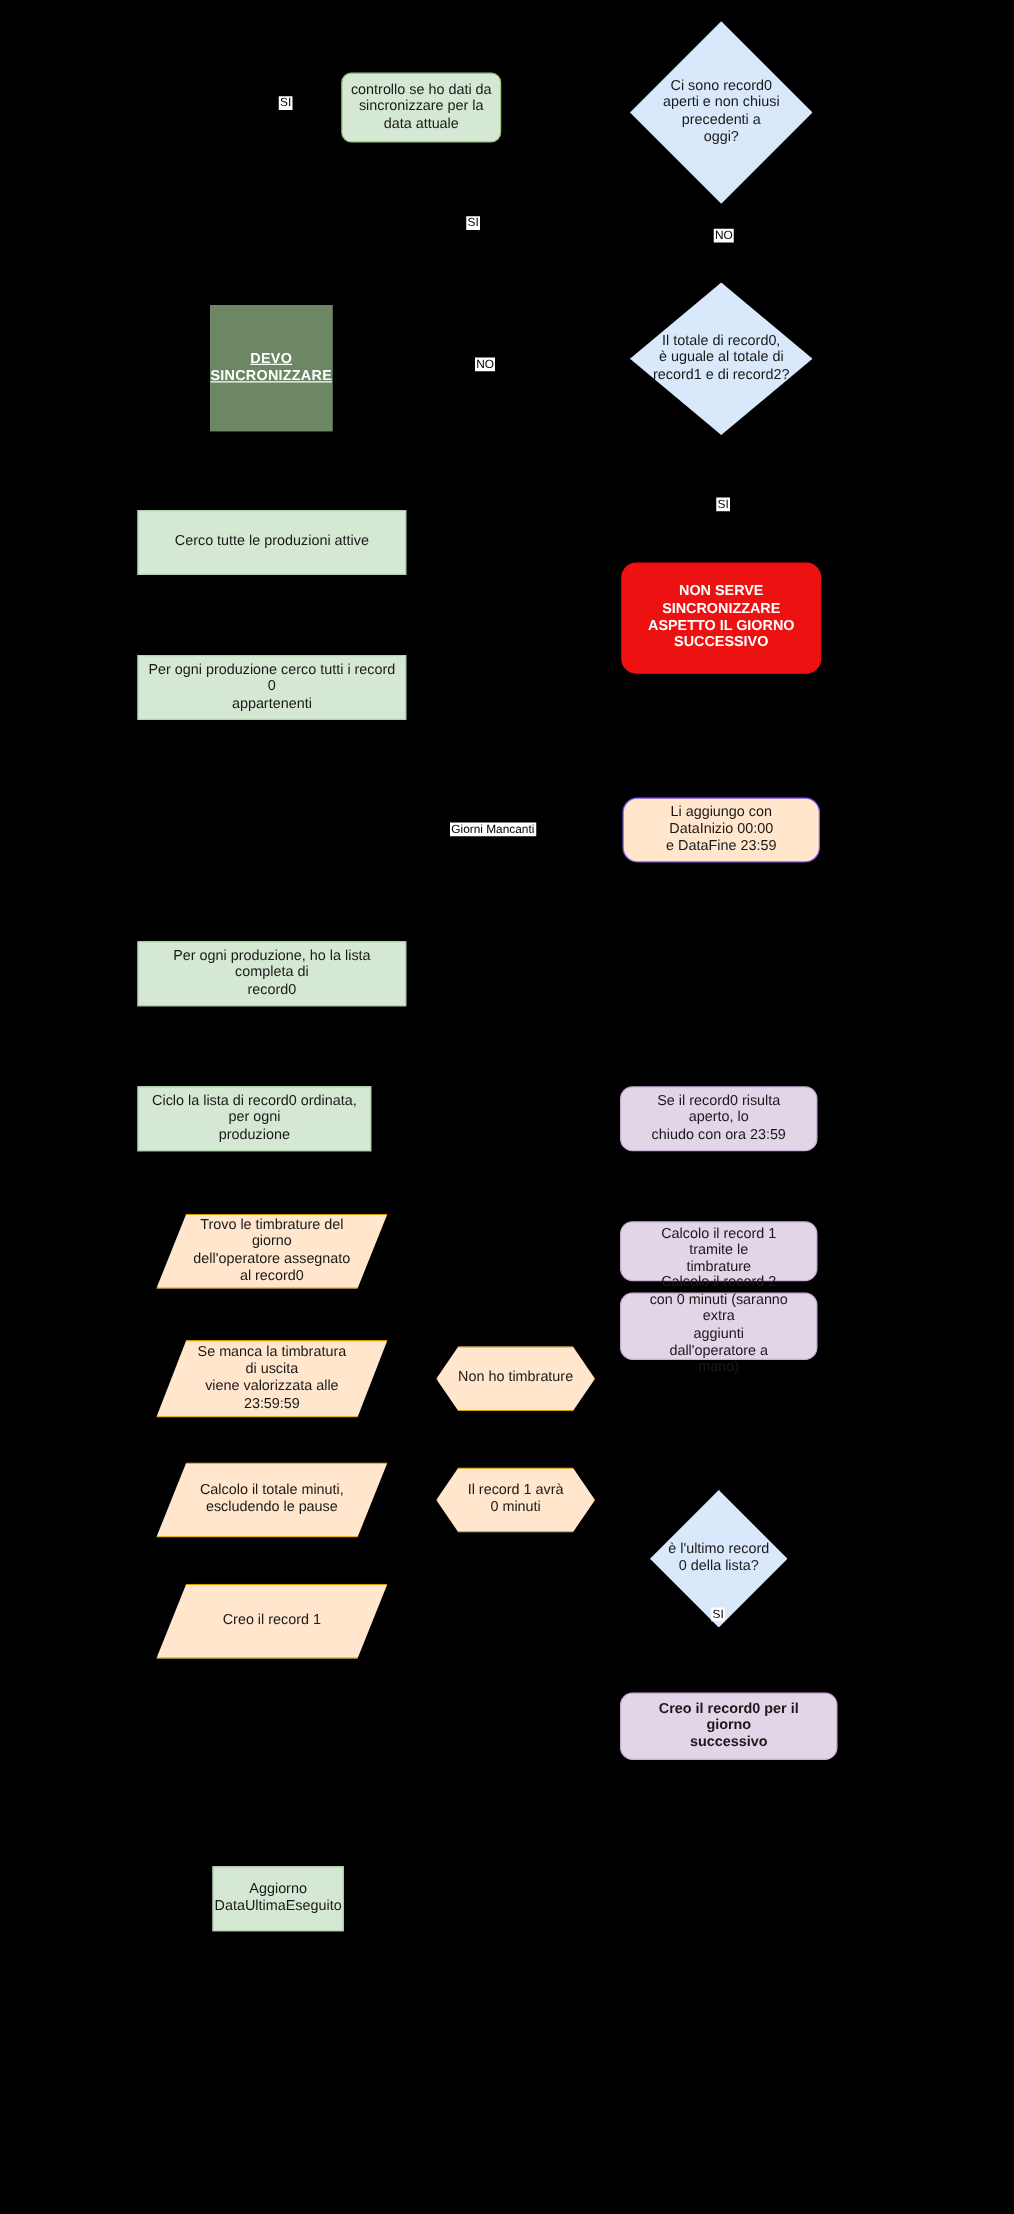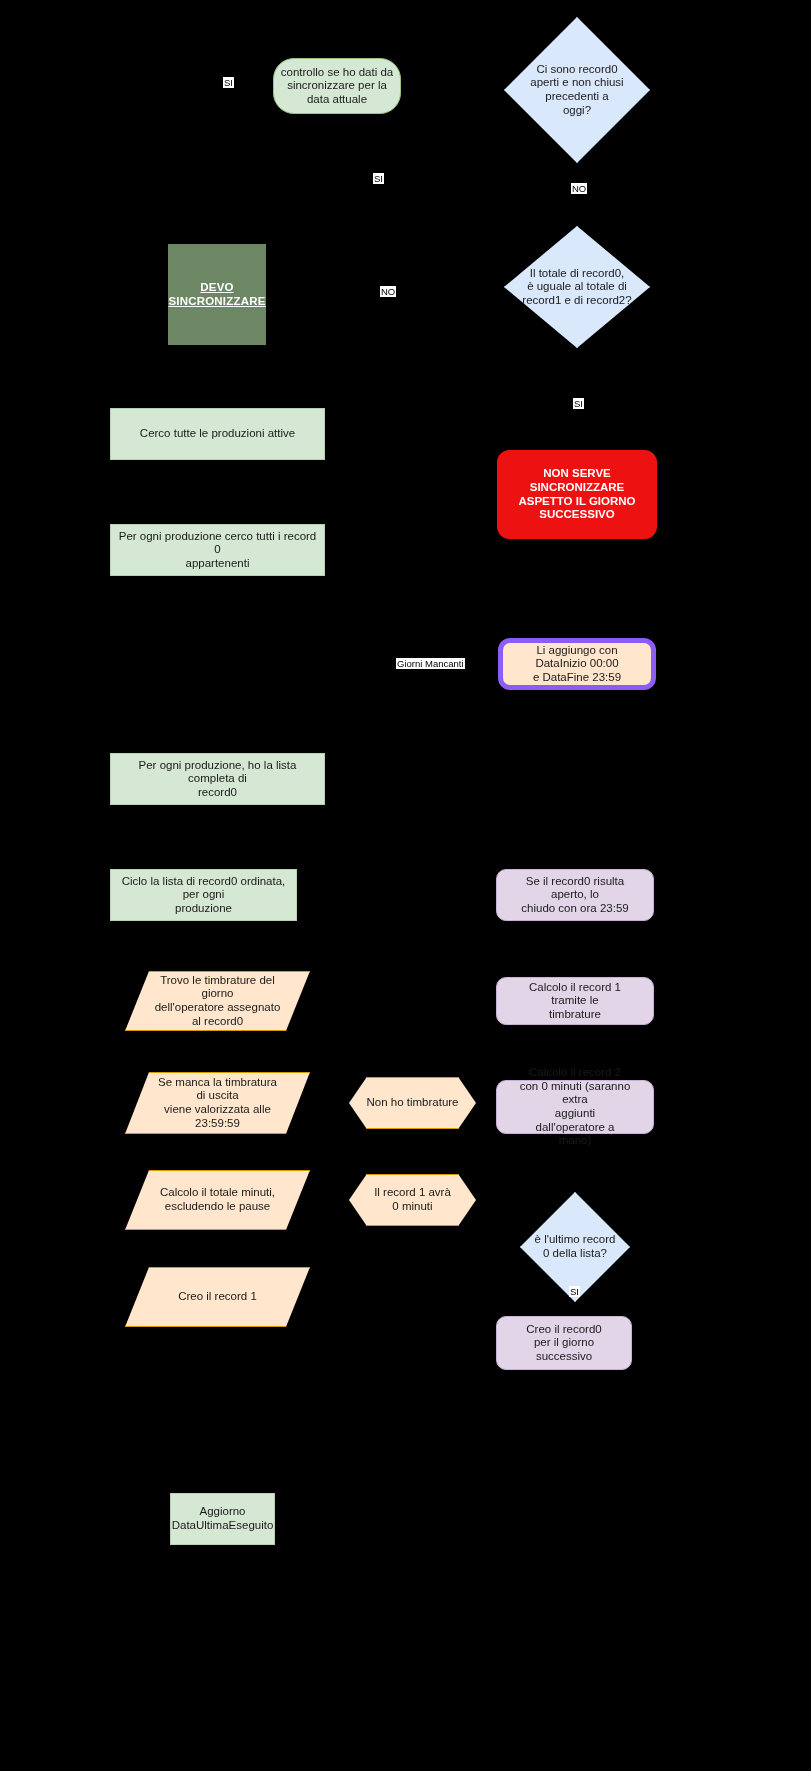--- a/index.html
+++ b/index.html
@@ -41,38 +41,38 @@
     color: #ffffff;
     font-size: 11.5px;
     font-weight: bold;
     letter-spacing: .2px;
     text-decoration: underline;
   }
   
   .roundgreen {
     background: #d5e8d4;
     border: 1px solid #9ac27f;
-    border-radius: 21px;
+    border-radius: 8px;
     font-size: 11.5px;
     padding: 2px 6px;
   }
   
   .roundred {
     background: #ee1111;
     border: 1px solid #ee1111;
     border-radius: 12px;
     color: #ffffff;
     font-size: 11.5px;
     font-weight: bold;
     padding: 2px 14px;
   }
   
   .roundyellow {
     background: #ffe6cc;
-    border: 5px solid #8b5cf6;
+    border: 1px solid #8b5cf6;
     border-radius: 12px;
     font-size: 11.5px;
     padding: 2px 6px;
   }
   
   .roundpurple {
     background: #e1d5e7;
     border: 1px solid #c9b0d4;
     border-radius: 10px;
     font-size: 11.5px;
@@ -197,21 +197,21 @@
 ASPETTO IL GIORNO
 SUCCESSIVO</span>
   </div>
 
   <div class="node proc" style="left:110px; top:524px; width:215px; height:52px;">
     <span>Per ogni produzione cerco tutti i record 0
 appartenenti</span>
   </div>
 
 
-  <div class="edgelabel" style="left:396px; top:658px;">Giorni Mancanti</div>
+  <div class="edgelabel" style="left:360px; top:658px;">Giorni Mancanti</div>
 
   <div class="node roundyellow" style="left:498px; top:638px; width:158px; height:52px;">
     <span>Li aggiungo con
 DataInizio 00:00
 e DataFine 23:59</span>
   </div>
 
   <div class="node proc" style="left:110px; top:753px; width:215px; height:52px;">
     <span>Per ogni produzione, ho la lista completa di
 record0</span>
@@ -245,21 +245,21 @@
 di uscita
 viene valorizzata alle
 23:59:59</div>
   </div>
 
   <div class="node hexa" style="left:349px; top:1077px; width:127px; height:52px;">
     <div class="hshape"></div>
     <div class="hlabel">Non ho timbrature</div>
   </div>
 
-  <div class="node roundpurple" style="left:496px; top:1080px; width:158px; height:54px;">
+  <div class="node roundpurple" style="left:496px; top:1034px; width:158px; height:54px;">
     <span>Calcolo il record 2
 con 0 minuti (saranno extra
 aggiunti dall'operatore a mano)</span>
   </div>
 
   <div class="node para" style="left:125px; top:1170px; width:185px; height:60px;">
     <div class="pshape"></div>
     <div class="plabel">Calcolo il totale minuti,
 escludendo le pause</div>
   </div>
@@ -276,21 +276,21 @@
 0 della lista?</div>
   </div>
 
   <div class="node para" style="left:125px; top:1267px; width:185px; height:60px;">
     <div class="pshape"></div>
     <div class="plabel">Creo il record 1</div>
   </div>
 
   <div class="edgelabel" style="left:569px; top:1286px;">SI</div>
 
-  <div class="node roundpurple" style="left:496px; top:1316px; width:136px; height:54px;">
+  <div class="node roundpurple" style="left:496px; top:1354px; width:174px; height:54px;font-weight:bold;">
     <span>Creo il record0 per il giorno
 successivo</span>
   </div>
 
   <div class="node proc" style="left:170px; top:1493px; width:105px; height:52px;">
     <span>Aggiorno
 DataUltimaEseguito</span>
   </div>
 
 </div>

